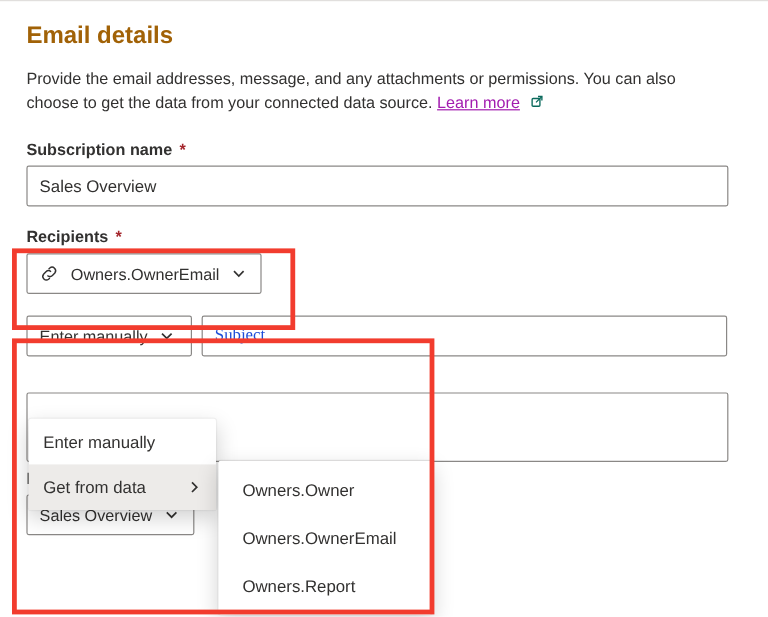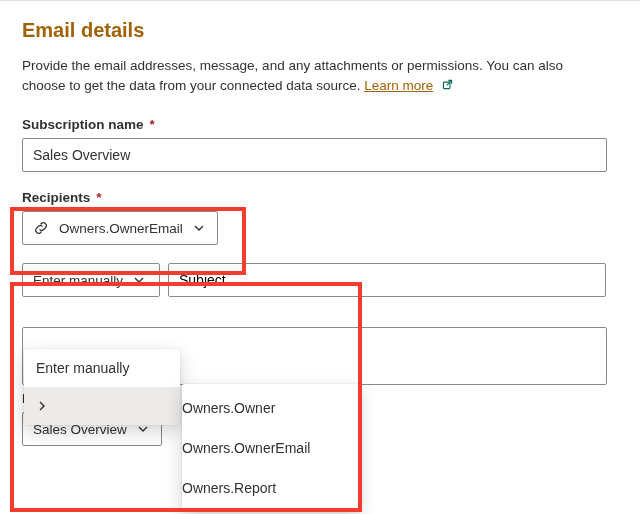--- a/index.html
+++ b/index.html
@@ -29,21 +29,21 @@
     color: #a16207;
   }
   .desc {
     font-size: 13.5px;
     color: #323130;
     line-height: 1.45;
     max-width: 560px;
     margin-bottom: 22px;
   }
   .learn-more {
-    color: #a16207;
+    color: #a21caf;
     text-decoration: underline;
   }
   .ext-icon {
     display: inline-block;
     width: 13px;
     height: 13px;
     vertical-align: -1px;
     margin-left: 4px;
   }
   .field { margin-bottom: 18px; }
@@ -85,21 +85,21 @@
     cursor: pointer;
   }
   .chev { width: 12px; height: 12px; display:inline-flex; }
   .link-icon { width:16px; height:16px; display:inline-flex; }
   .row { display:flex; gap:8px; }
   .subject-input {
     flex: 1;
     max-width: 438px;
   }
   .subject-input .input { width: 100%; }
-  .subject-placeholder { color: #000000; }
+  .subject-placeholder { color: #1d4ed8; font-family: Liberation Serif, serif; }
   .dropdown {
     position: absolute;
     background: #fff;
     border-radius: 2px;
     box-shadow: 0 6px 18px rgba(0,0,0,0.18), 0 0 0 1px rgba(0,0,0,0.04);
     z-index: 10;
   }
   .dd-primary {
     left: 24px;
     top: 349px;
@@ -117,21 +117,21 @@
   .dd-item.hover { background: #edebe9; }
   .dd-secondary {
     left: 182px;
     top: 384px;
     width: 178px;
     padding: 4px 0;
   }
   .dd2-item {
     height: 40px;
     display:flex; align-items:center;
-    padding: 0 0;
+    padding: 0 20px;
     font-size: 14px;
     color: #323130;
     cursor: pointer;
   }
   
   .hl {
     position: absolute;
     border: 4px solid #f23c2e;
     pointer-events: none;
     z-index: 20;
@@ -238,20 +238,21 @@
       </span>
     </div>
   </div>
 </div>
 
 <div class="dropdown dd-primary">
   <div class="dd-item">
     <span>Enter manually</span>
   </div>
   <div class="dd-item hover">
+    <span>Get from data</span>
     <span class="chev">
       <svg viewBox="0 0 12 12" fill="none" stroke="#323130" stroke-width="1.4">
           <path d="M4 2l4 4-4 4"></path>
         </svg>
     </span>
   </div>
 </div>
 
 <div class="dropdown dd-secondary">
   <div class="dd2-item">

